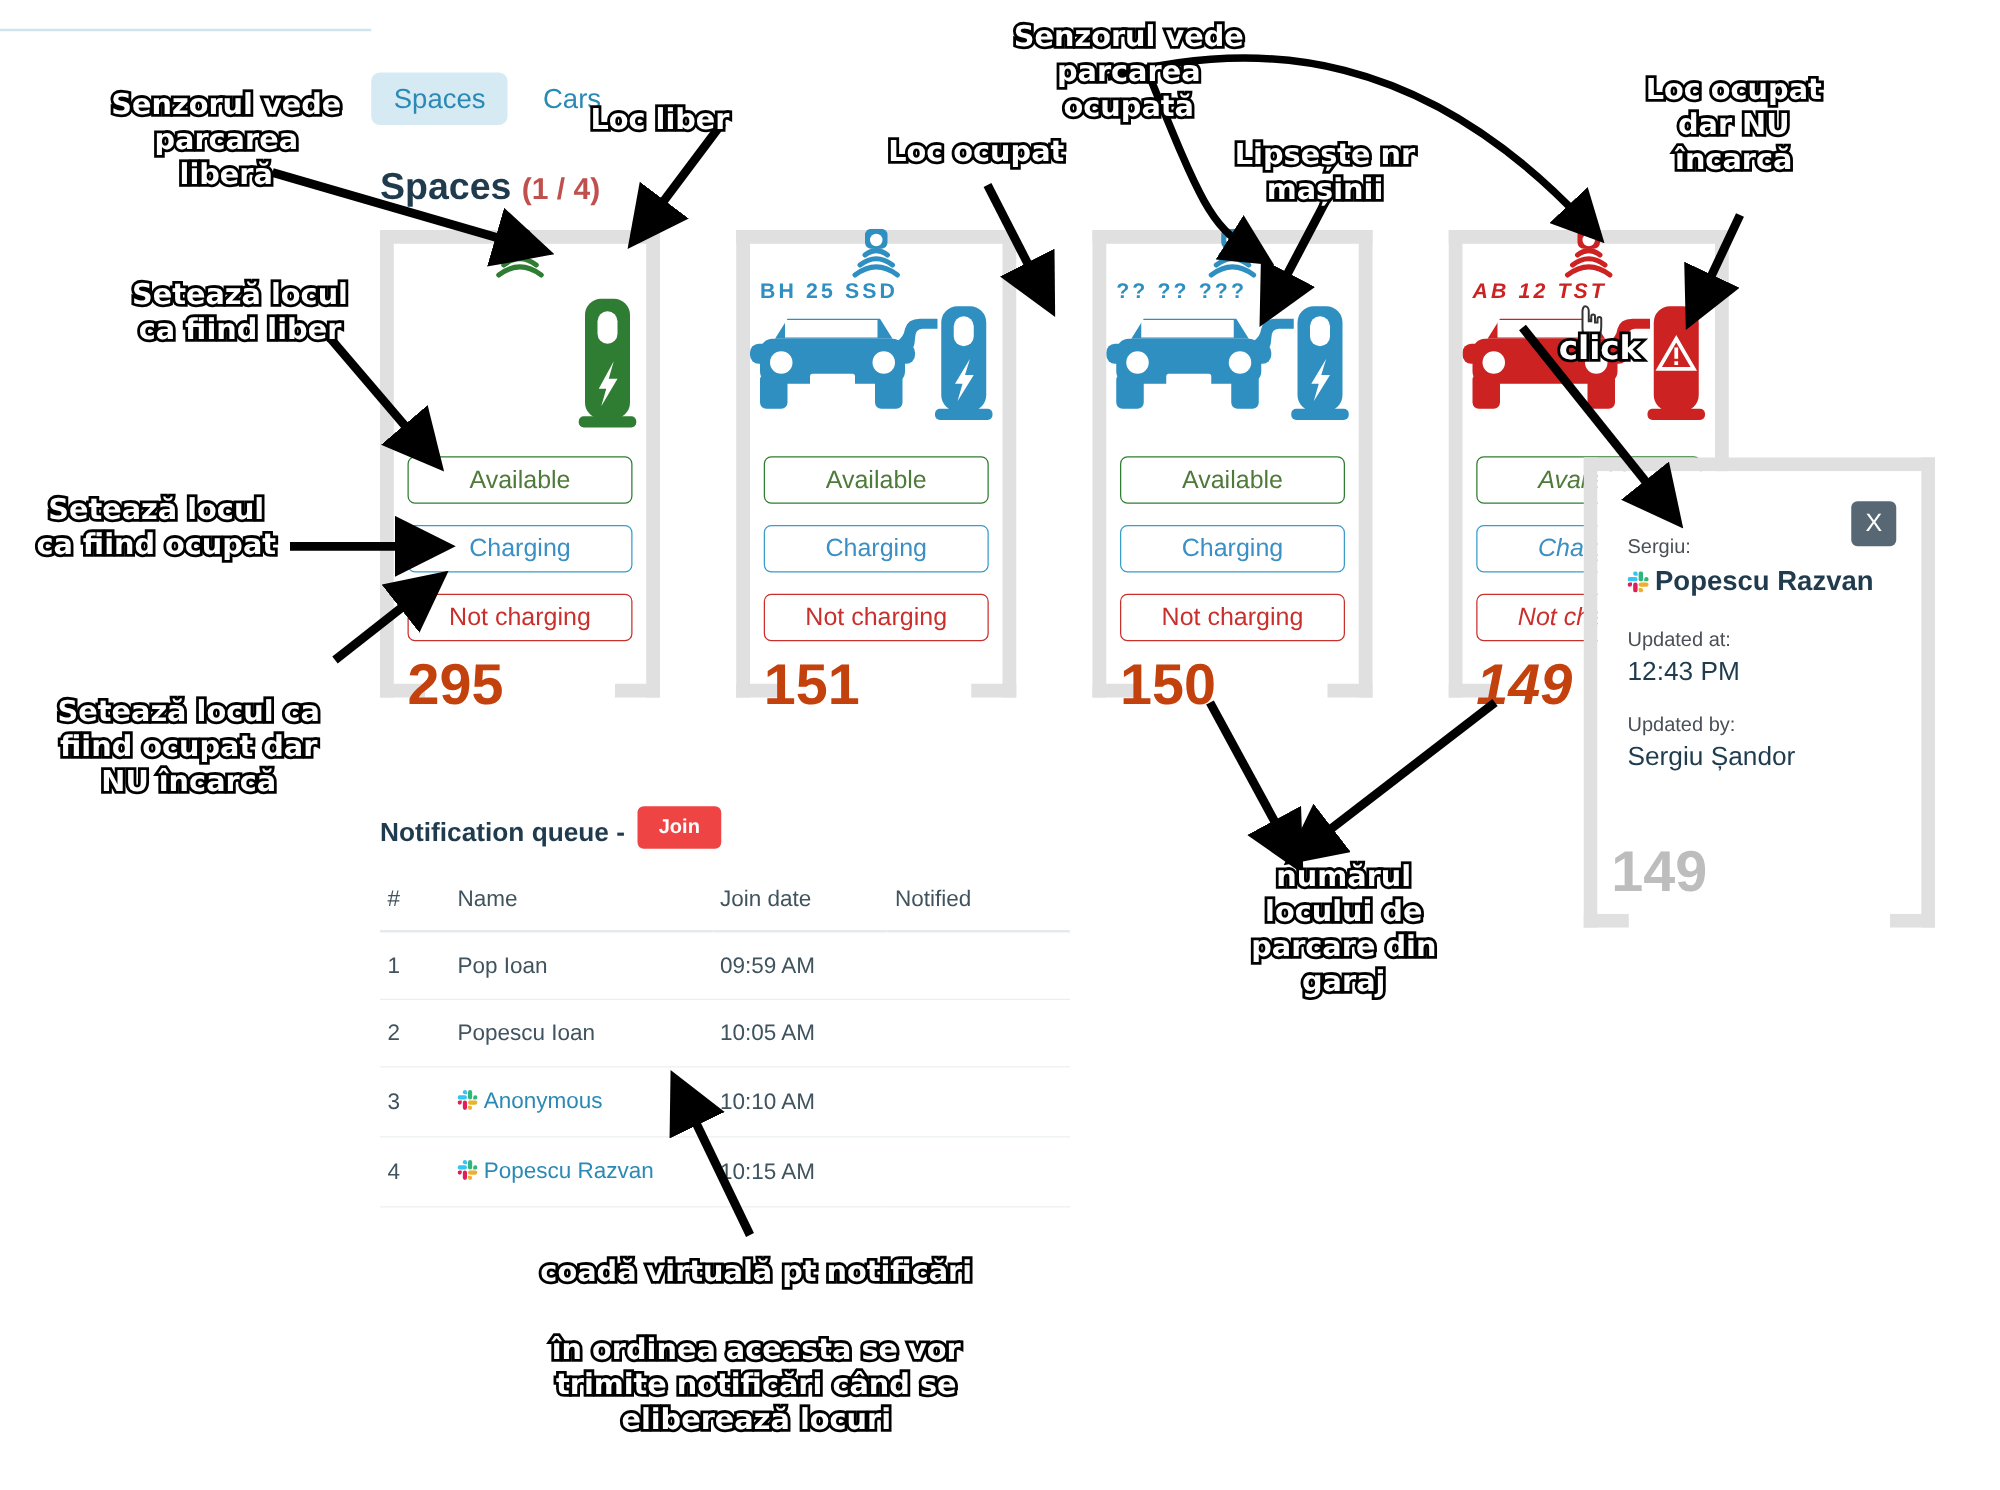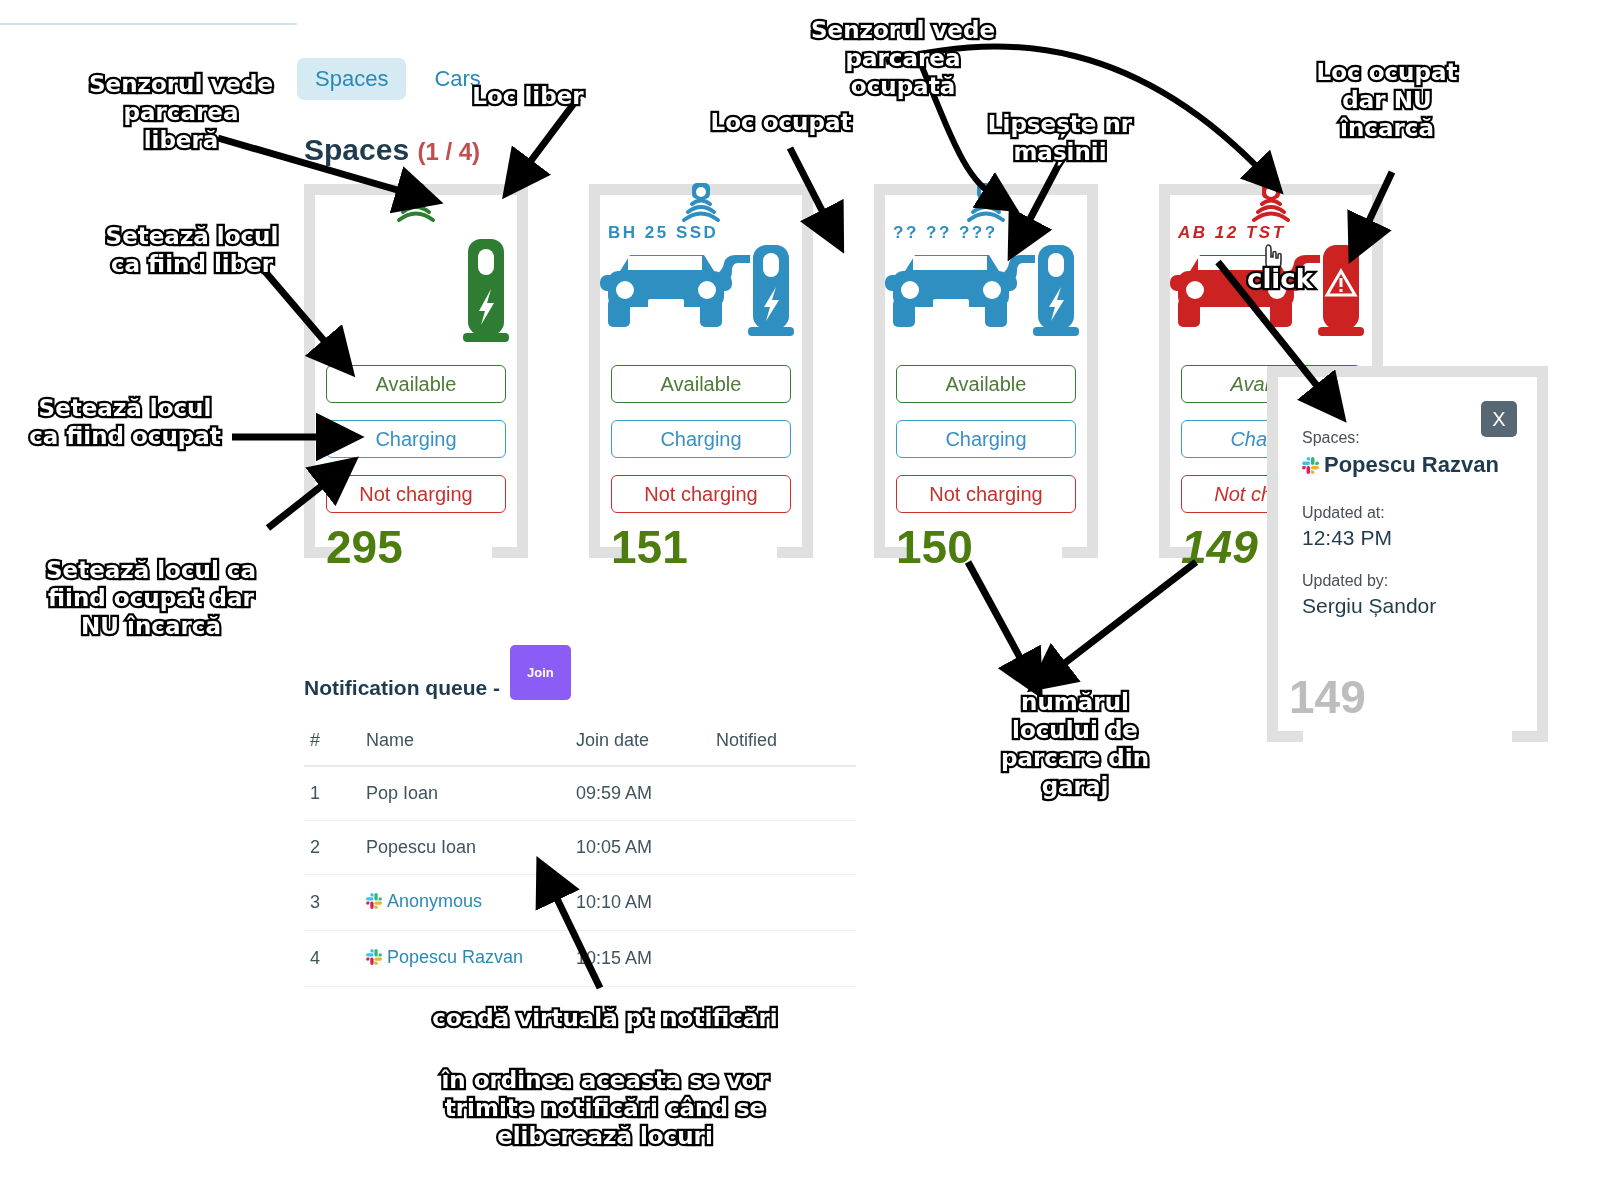--- a/index.html
+++ b/index.html
@@ -56,21 +56,21 @@
     display:block; width:100%; height:38px; line-height:36px; text-align:center;
     border-radius:6px; background:#fff; font-size:20px; margin-bottom:17px;
     cursor:pointer;
   }
   .st-avail   { border:1px solid #2f7d32; color:#4e7a3a; }
   .st-charge  { border:1px solid #3a9cc9; color:#3a8fc4; }
   .st-notchg  { border:1px solid #c9302c; color:#c9302c; }
 
   .bay-number {
     position:absolute; left:22px; bottom:-12px; font-size:46px; font-weight:bold;
-    color:#4d7c0f; line-height:1;
+    color:#c2410c; line-height:1;
   }
 
   
   #detail-popup { position:absolute; left:1267px; top:366px; width:281px; height:376px; }
   #detail-popup .frame-top   { position:absolute; left:0; top:0;  width:100%; height:11px; background:#e0e0e0; }
   #detail-popup .frame-left  { position:absolute; left:0; top:0;  width:11px; height:100%; background:#e0e0e0; }
   #detail-popup .frame-right { position:absolute; right:0; top:0; width:11px; height:100%; background:#e0e0e0; }
   #detail-popup .foot-l { position:absolute; left:0;  bottom:0; width:36px; height:11px; background:#e0e0e0; }
   #detail-popup .foot-r { position:absolute; right:0; bottom:0; width:36px; height:11px; background:#e0e0e0; }
   #detail-popup .pop-inner { position:absolute; left:11px; right:11px; top:11px; bottom:11px; background:#fff; padding:30px 24px; }
@@ -86,22 +86,22 @@
   #popup-number {
     position:absolute; left:22px; bottom:22px; font-size:46px; font-weight:bold;
     color:#bdbdbd; line-height:1;
   }
 
   
   #queue { position:absolute; left:304px; top:645px; width:552px; }
   #queue-header { display:flex; align-items:flex-end; gap:10px; }
   #queue-title { font-size:21px; font-weight:bold; color:#1f3b4d; white-space:nowrap; }
   #join-btn {
-    background:#8b5cf6; color:#fff; font-size:13px; font-weight:bold;
-    padding:21px 17px; border-radius:5px; cursor:pointer; line-height:1;
+    background:#ef4444; color:#fff; font-size:16px; font-weight:bold;
+    padding:9px 17px; border-radius:5px; cursor:pointer; line-height:1;
   }
   #queue-table { width:100%; border-collapse:collapse; margin-top:22px; font-size:18px; }
   #queue-table th {
     text-align:left; font-weight:normal; color:#40545f; padding:8px 6px 14px 6px;
     border-bottom:2px solid #e7eaec;
   }
   #queue-table td { padding:16px 6px; color:#40545f; border-bottom:1px solid #eceff1; }
   #queue-table .col-idx { width:56px; }
   #queue-table .col-name { width:210px; }
   #queue-table .col-date { width:140px; }
@@ -310,21 +310,21 @@
 </div>
 
 <div id="detail-popup">
   <div class="frame-top"></div>
   <div class="frame-left"></div>
   <div class="frame-right"></div>
   <div class="foot-l"></div>
   <div class="foot-r"></div>
   <div class="pop-inner">
     <div id="popup-close">X</div>
-    <div class="pop-label">Spaces:</div>
+    <div class="pop-label">Sergiu:</div>
     <div class="pop-value bold">
       <span class="slack-mark">
         <svg width="17" height="17" viewBox="0 0 24 24">
           <path d="M5.1 15.1a2.5 2.5 0 1 1-2.5-2.5h2.5v2.5z" fill="#E01E5A"></path>
           <path d="M6.4 15.1a2.5 2.5 0 0 1 5 0v6.3a2.5 2.5 0 1 1-5 0v-6.3z" fill="#E01E5A"></path>
           <path d="M8.9 5.1a2.5 2.5 0 1 1 2.5-2.5v2.5H8.9z" fill="#36C5F0"></path>
           <path d="M8.9 6.4a2.5 2.5 0 0 1 0 5H2.6a2.5 2.5 0 1 1 0-5h6.3z" fill="#36C5F0"></path>
           <path d="M18.9 8.9a2.5 2.5 0 1 1 2.5 2.5h-2.5V8.9z" fill="#2EB67D"></path>
           <path d="M17.6 8.9a2.5 2.5 0 0 1-5 0V2.6a2.5 2.5 0 1 1 5 0v6.3z" fill="#2EB67D"></path>
           <path d="M15.1 18.9a2.5 2.5 0 1 1-2.5 2.5v-2.5h2.5z" fill="#ECB22E"></path>

